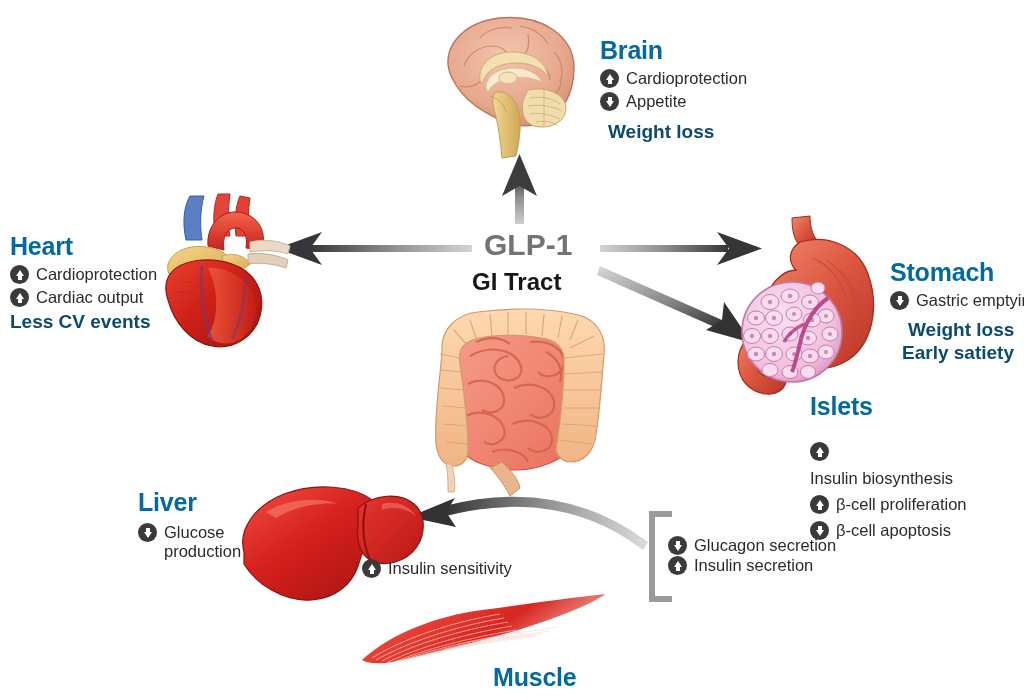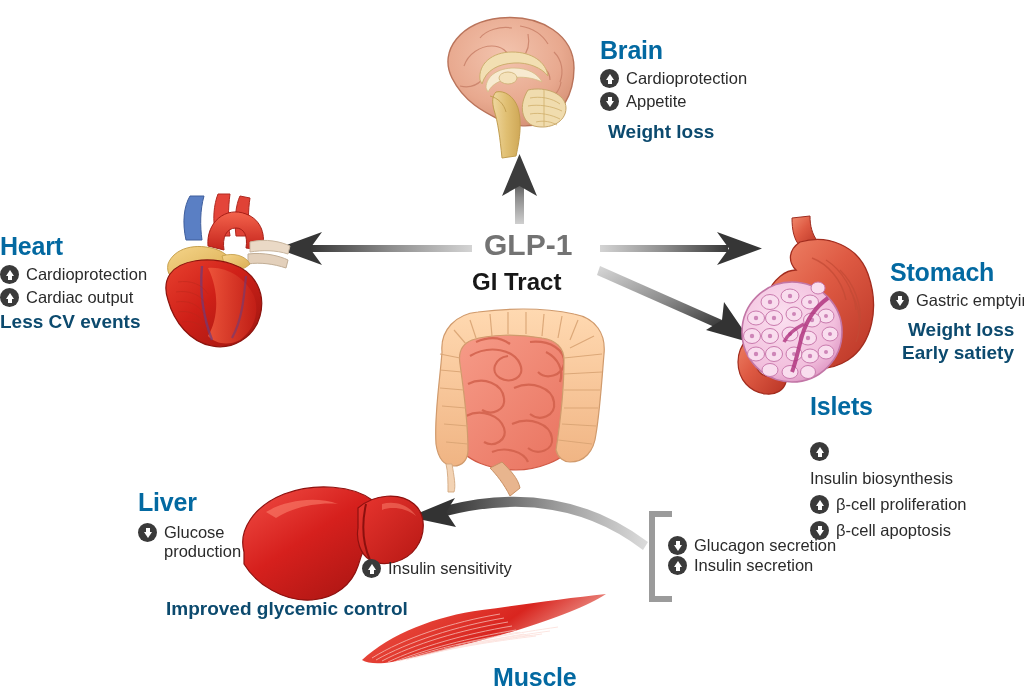--- a/index.html
+++ b/index.html
@@ -495,21 +495,21 @@
       <span class="badge up"></span>
       <span class="effect-label">Cardioprotection</span>
     </div>
     <div class="effect-row">
       <span class="badge down"></span>
       <span class="effect-label">Appetite</span>
     </div>
     <div class="outcome" style="margin-top:9px;margin-left:8px;">Weight loss</div>
   </div>
 
-  <div class="abs" style="left:0;top:232px;">
+  <div class="abs" style="left:10px;top:232px;">
     <div class="organ-title">Heart</div>
     <div class="effect-row">
       <span class="badge up"></span>
       <span class="effect-label">Cardioprotection</span>
     </div>
     <div class="effect-row">
       <span class="badge up"></span>
       <span class="effect-label">Cardiac output</span>
     </div>
     <div class="outcome" style="margin-top:3px;">Less CV events</div>
@@ -552,21 +552,20 @@
     </div>
   </div>
 
   <div class="abs" style="left:138px;top:488px;">
     <div class="organ-title">Liver</div>
     <div class="effect-row" style="margin-top:5px;">
       <span class="badge down"></span>
       <span class="effect-label two-line">Glucose production</span>
     </div>
   </div>
-  <div class="abs outcome" style="left:166px;top:597px;">Improved glycemic control</div>
 
   <div class="abs" style="left:362px;top:558px;">
     <div class="effect-row" style="margin-top:0;">
       <span class="badge up"></span>
       <span class="effect-label">Insulin sensitivity</span>
     </div>
   </div>
 
   <div class="abs organ-title" style="left:493px;top:663px;">Muscle</div>
 

